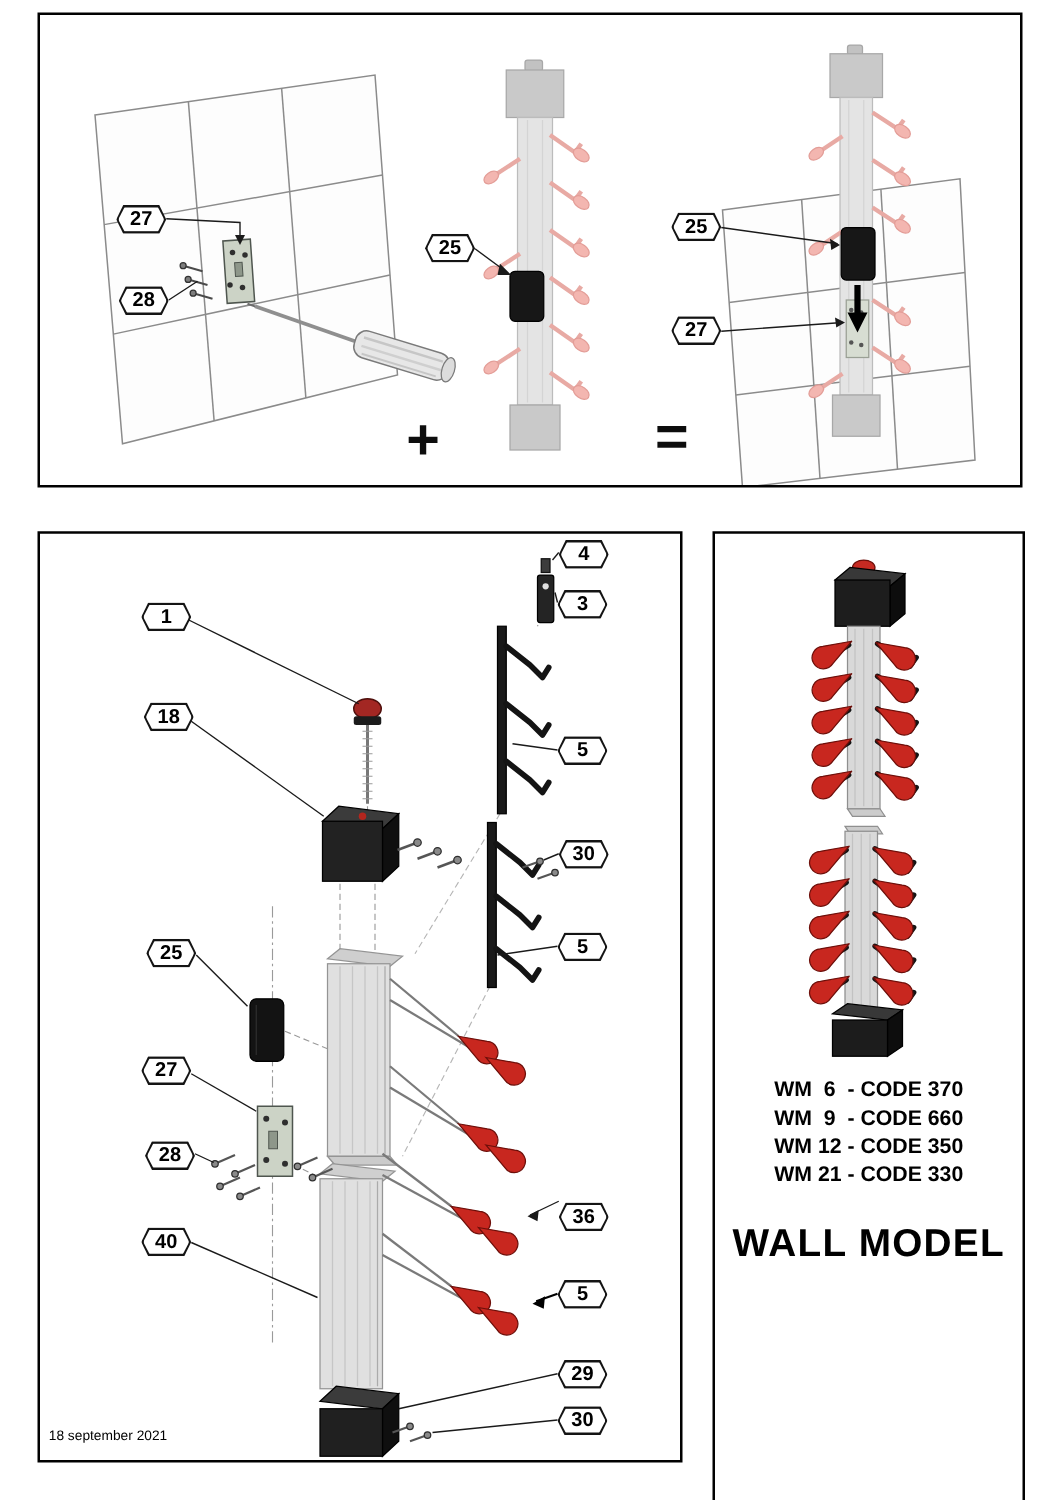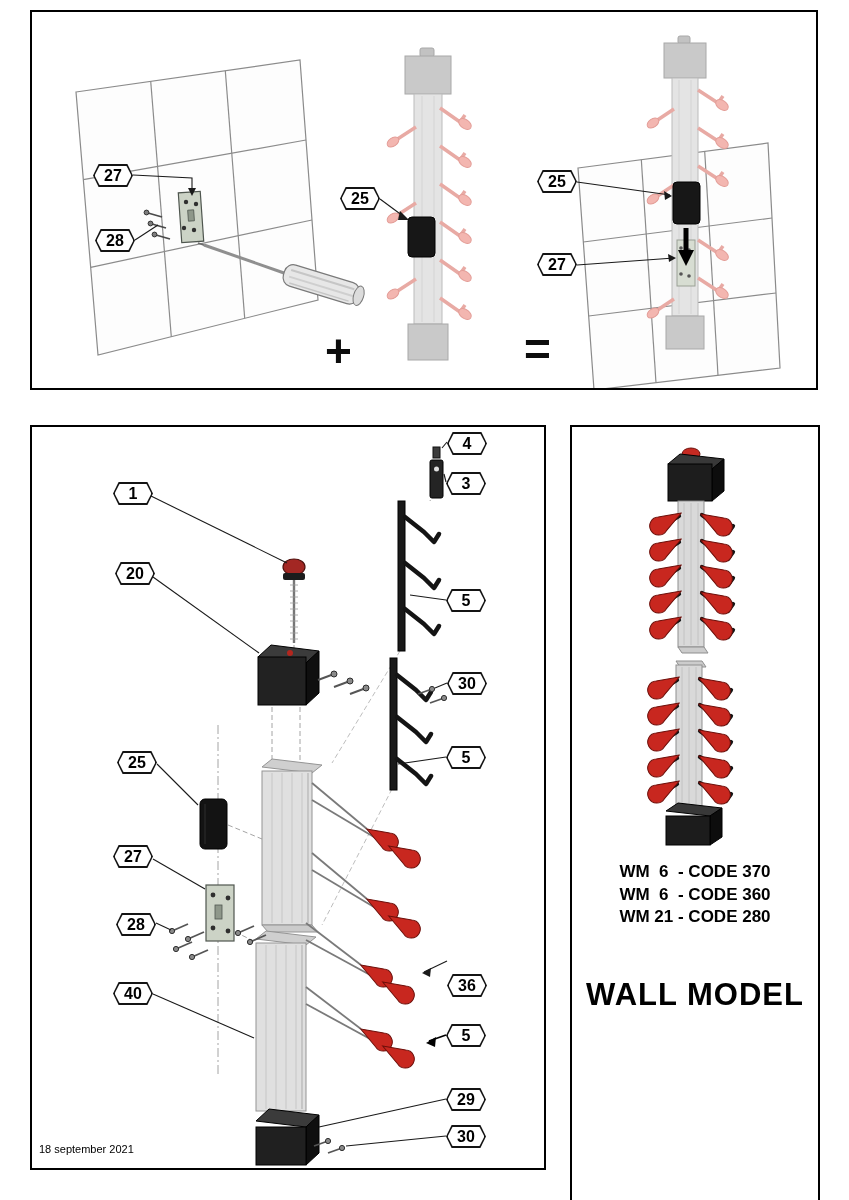--- a/index.html
+++ b/index.html
@@ -384,21 +384,21 @@
     </svg>
 
     <div class="callout" style="left:81px;top:55px">
       <span class="hexb"></span>
         <span class="hexf"></span>
       <span class="hexl">1</span>
     </div>
     <div class="callout" style="left:83px;top:135px">
       <span class="hexb"></span>
         <span class="hexf"></span>
-      <span class="hexl">20</span>
+      <span class="hexl">18</span>
     </div>
     <div class="callout" style="left:85px;top:324px">
       <span class="hexb"></span>
         <span class="hexf"></span>
       <span class="hexl">25</span>
     </div>
     <div class="callout" style="left:81px;top:418px">
       <span class="hexb"></span>
         <span class="hexf"></span>
       <span class="hexl">27</span>
@@ -431,21 +431,21 @@
     <div class="callout" style="left:415px;top:245px">
       <span class="hexb"></span>
         <span class="hexf"></span>
       <span class="hexl">30</span>
     </div>
     <div class="callout" style="left:414px;top:319px">
       <span class="hexb"></span>
         <span class="hexf"></span>
       <span class="hexl">5</span>
     </div>
-    <div class="callout" style="left:415px;top:547px">
+    <div class="callout" style="left:415px;top:535px">
       <span class="hexb"></span>
         <span class="hexf"></span>
       <span class="hexl">36</span>
     </div>
     <div class="callout" style="left:414px;top:597px">
       <span class="hexb"></span>
         <span class="hexf"></span>
       <span class="hexl">5</span>
     </div>
     <div class="callout" style="left:414px;top:661px">
@@ -537,19 +537,20 @@
         <g>
           <polygon points="94,384 106,376 150,381 138,389" fill="#383838" stroke="#000"></polygon>
           <polygon points="138,389 150,381 150,410 138,418" fill="#0d0d0d" stroke="#000"></polygon>
           <rect x="94" y="389" width="44" height="29" fill="#1c1c1c" stroke="#000"></rect>
         </g>
       </g>
     </svg>
 
     <div id="models">
       <div class="model-line">WM  6  - CODE 370</div>
-      <div class="model-line">WM  6  - CODE 360</div>
-      <div class="model-line">WM 21 - CODE 280</div>
+      <div class="model-line">WM  9  - CODE 660</div>
+      <div class="model-line">WM 12 - CODE 350</div>
+      <div class="model-line">WM 21 - CODE 330</div>
     </div>
     <div id="wall-model-title">WALL MODEL</div>
   </div>
 
 </div>
 
 </body></html>

